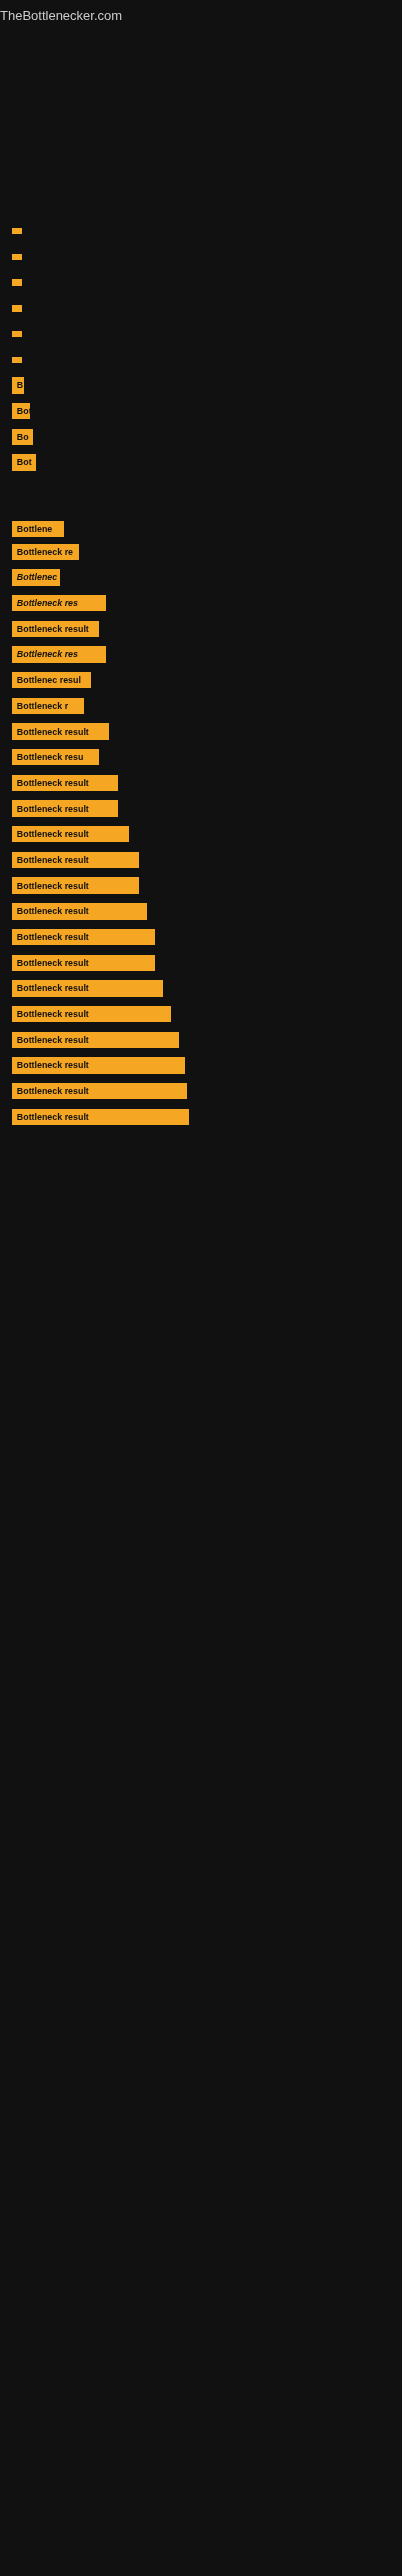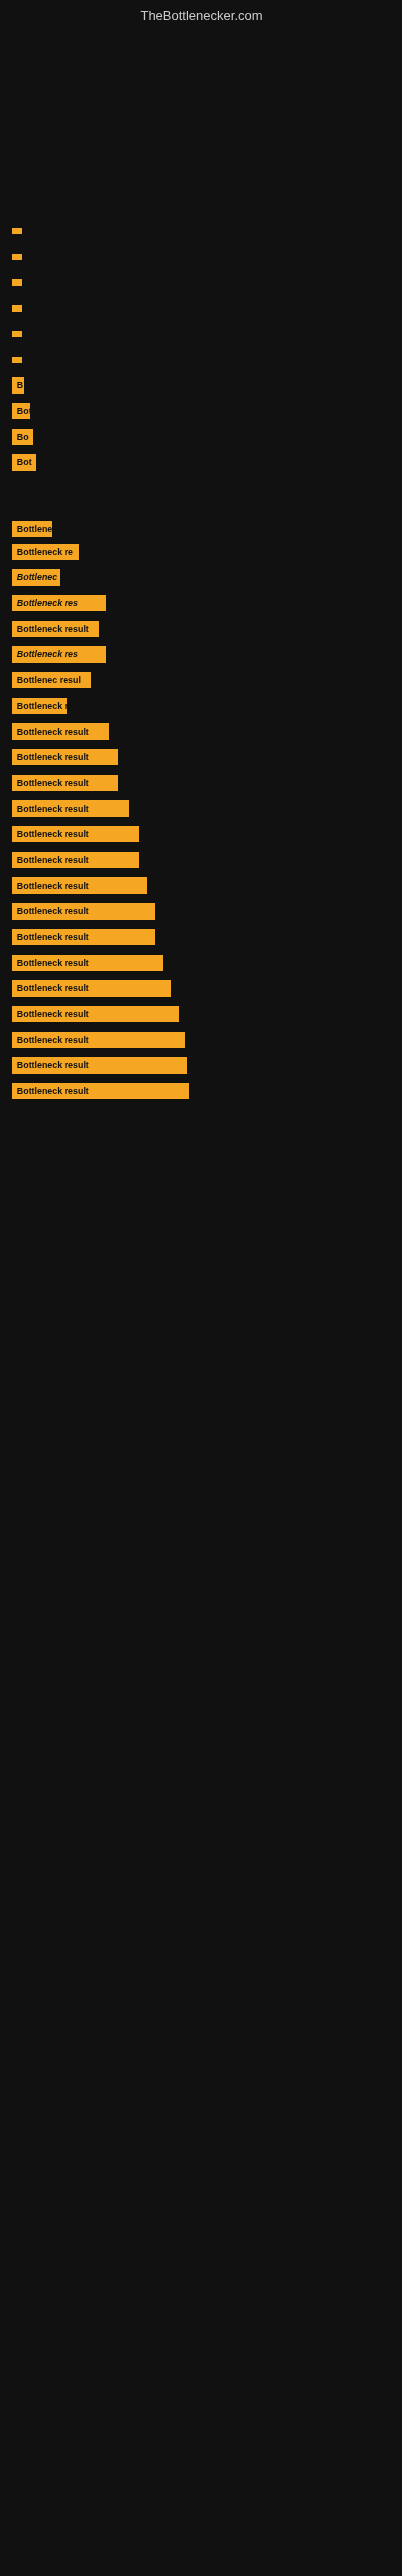--- a/index.html
+++ b/index.html
@@ -10,21 +10,21 @@
 
     body {
       background-color: #111111;
       width: 403px;
       min-height: 2576px;
       font-family: Arial, sans-serif;
       position: relative;
     }
 
     .site-title {
-      text-align: center;
+      text-align: left;
       color: #cccccc;
       font-size: 13px;
       padding: 8px 0 4px 0;
     }
 
     .main-container {
       padding: 8px 12px;
       display: flex;
       flex-direction: column;
       gap: 0;
@@ -59,23 +59,23 @@
 
     
     .bar-w-5 { width: 4px; }
     .bar-w-8 { width: 6.4px; }
     .bar-w-10 { width: 8px; }
     .bar-w-12 { width: 9.7px; }
     .bar-w-15 { width: 12px; }
     .bar-w-22 { width: 17.7px; }
     .bar-w-26 { width: 21px; }
     .bar-w-30 { width: 24px; }
-    .bar-w-50 { width: 40px; margin-top: 44px; }
+    .bar-w-50 { width: 52px; margin-top: 44px; }
     .bar-w-60 { width: 48px; font-style: italic; }
-    .bar-w-68 { width: 55px; }
+    .bar-w-68 { width: 72px; }
     .bar-w-78 { width: 67px; }
     .bar-w-88 { width: 94px; font-style: italic; }
     .bar-w-98 { width: 79px; }
     .bar-w-108 { width: 87px; }
     .bar-w-120 { width: 97px; }
     .bar-w-132 { width: 106px; }
     .bar-w-145 { width: 117px; }
     .bar-w-158 { width: 127px; }
     .bar-w-168 { width: 135px; }
     .bar-w-178 { width: 143px; }
@@ -150,20 +150,23 @@
       <div class="result-item">
         <div class="result-bar bar-w-98">Bottlenec resul</div>
       </div>
       <div class="result-item">
         <div class="result-bar bar-w-68">Bottleneck r</div>
       </div>
       <div class="result-item">
         <div class="result-bar bar-w-120">Bottleneck result</div>
       </div>
       <div class="result-item">
+        <div class="result-bar bar-w-108">Bottleneck resu</div>
+      </div>
+      <div class="result-item">
         <div class="result-bar bar-w-132">Bottleneck result</div>
       </div>
       <div class="result-item">
         <div class="result-bar bar-w-132">Bottleneck result</div>
       </div>
       <div class="result-item">
         <div class="result-bar bar-w-145">Bottleneck result</div>
       </div>
       <div class="result-item">
         <div class="result-bar bar-w-158">Bottleneck result</div>

